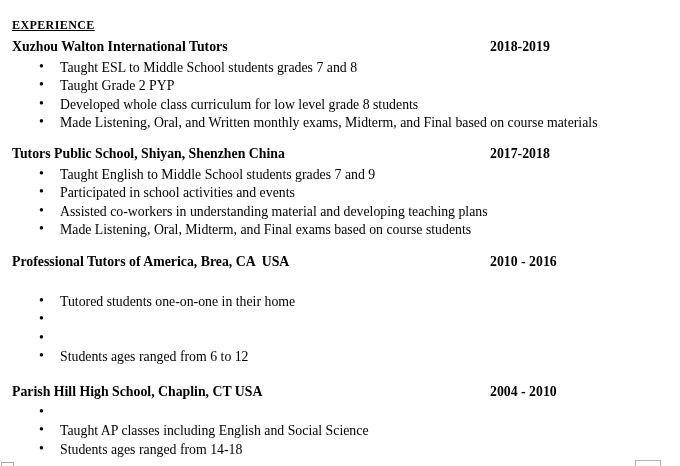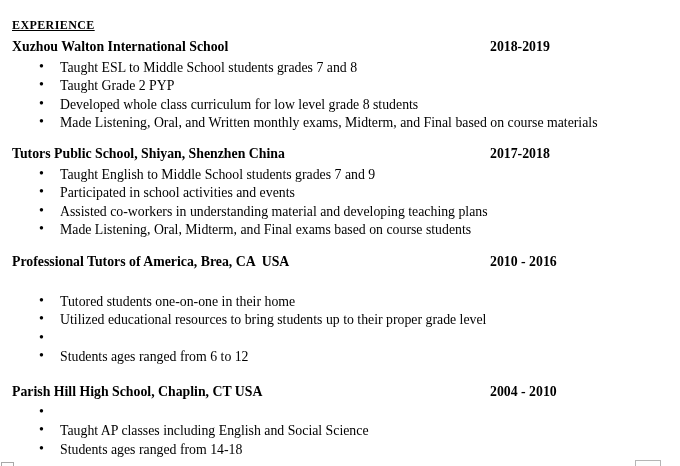--- a/index.html
+++ b/index.html
@@ -70,21 +70,21 @@
 </style>
 </head>
 <body>
 
 <div class="page">
 
   <div class="section-title">EXPERIENCE</div>
 
   <div class="job" style="top:38px">
     <div class="job-header">
-      <span class="job-title">Xuzhou Walton International School</span>
+      <span class="job-title">Xuzhou Walton International Tutors</span>
       <span class="job-dates">2018-2019</span>
     </div>
     <ul class="bullets">
       <li><span class="dot">•</span><span>Taught ESL to Middle School students grades 7 and 8</span></li>
       <li><span class="dot">•</span><span>Taught Grade 2 PYP</span></li>
       <li><span class="dot">•</span><span>Developed whole class curriculum for low level grade 8 students</span></li>
       <li><span class="dot">•</span><span>Made Listening, Oral, and Written monthly exams, Midterm, and Final based on course materials</span></li>
     </ul>
   </div>
 
@@ -101,21 +101,21 @@
     </ul>
   </div>
 
   <div class="job" style="top:253px">
     <div class="job-header">
       <span class="job-title">Professional Tutors of America, Brea, CA  USA</span>
       <span class="job-dates">2010 - 2016</span>
     </div>
     <ul class="bullets extra-gap">
       <li><span class="dot">•</span><span>Tutored students one-on-one in their home</span></li>
-      <li><span class="dot">•</span><span>Utilized educational resources to bring students up to their proper grade level</span></li>
+      <li><span class="dot">•</span></li>
       <li><span class="dot">•</span></li>
       <li><span class="dot">•</span><span>Students ages ranged from 6 to 12</span></li>
     </ul>
   </div>
 
   <div class="job" style="top:383px">
     <div class="job-header">
       <span class="job-title">Parish Hill High School, Chaplin, CT USA</span>
       <span class="job-dates">2004 - 2010</span>
     </div>

